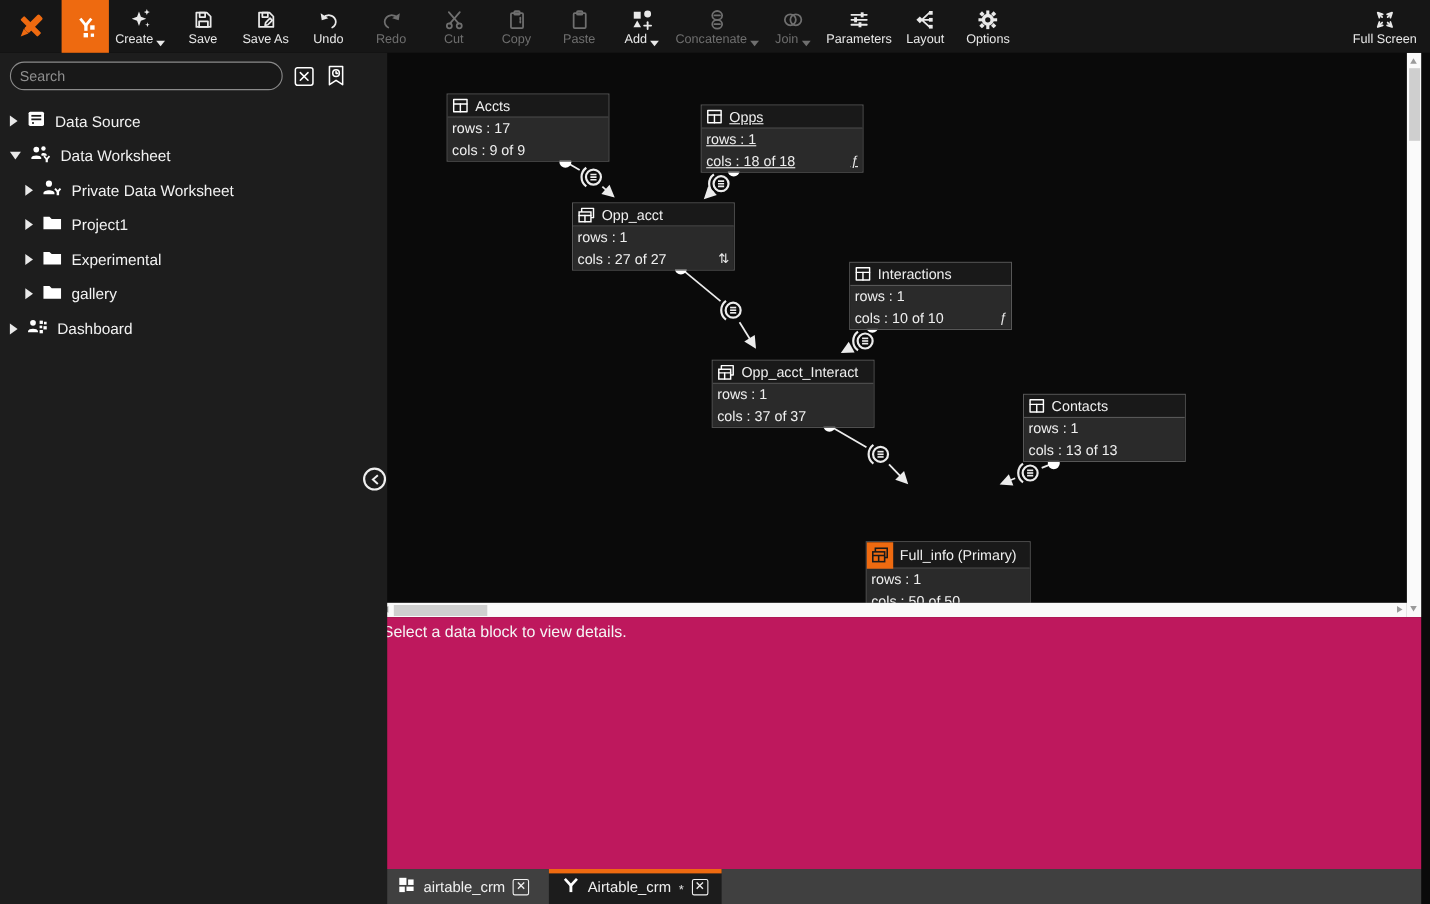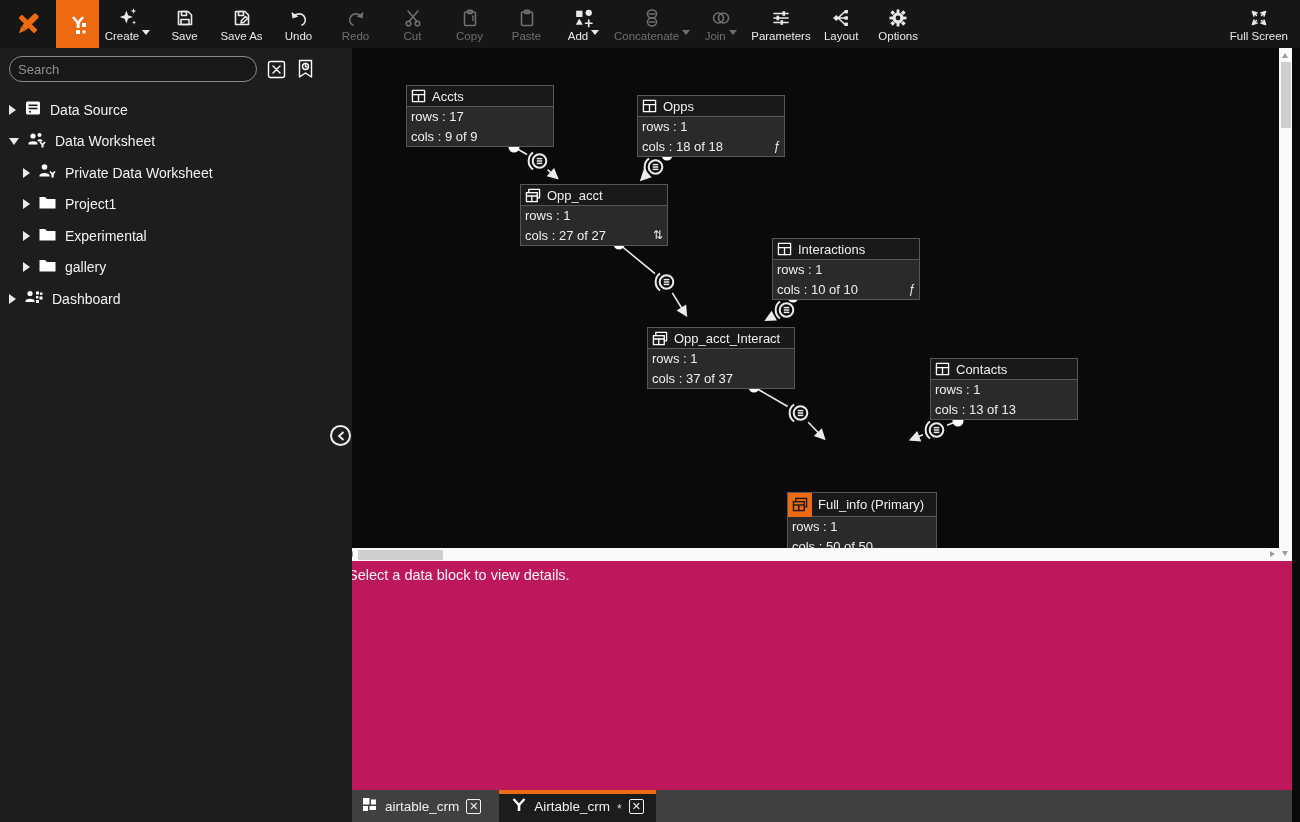--- a/index.html
+++ b/index.html
@@ -6,21 +6,21 @@
   html,body { width:1300px; height:822px; overflow:hidden; background:#0a0a0a;
               font-family:"Liberation Sans", sans-serif; }
   
   .toolbar { position:absolute; left:0; top:0; width:1300px; height:48px;
              background:#161616; display:flex; align-items:stretch; z-index:30; }
   .logo { width:56px; display:flex; align-items:center; justify-content:center; }
   .ws-btn { width:43px; background:#ee6a10; display:flex; align-items:center; justify-content:center; }
   .tbtn { min-width:57px; padding:0 2px; display:flex; flex-direction:column;
           align-items:center; justify-content:center; gap:2px; color:#e9e9e9; cursor:pointer; }
   .tbtn .ticon { height:22px; display:flex; align-items:flex-end; justify-content:center; }
-  .tbtn .tlabel { font-size:11.5px; white-space:nowrap; display:flex; align-items:flex-start; gap:3px; }
+  .tbtn .tlabel { font-size:11.5px; white-space:nowrap; display:flex; align-items:flex-end; gap:3px; }
   .tbtn.disabled { color:#6f6f6f; }
   .tbtn.disabled svg .st { stroke:#6f6f6f !important; }
   .tbtn.disabled svg .fl { fill:#6f6f6f !important; }
   .tbtn svg .st { stroke:#e9e9e9; fill:none; stroke-width:1.6; stroke-linecap:round; stroke-linejoin:round; }
   .tbtn svg .fl { fill:#e9e9e9; }
   .caret { width:0; height:0; border-left:4px solid transparent; border-right:4px solid transparent;
            border-top:5px solid currentColor; display:inline-block; }
   .tspacer { flex:1; }
   .fullscreen { margin-right:10px; }
   
@@ -483,21 +483,21 @@
         <div class="node-body">
           <div class="node-row">
               <span>rows : 17</span>
             </div>
           <div class="node-row">
               <span>cols : 9 of 9</span>
             </div>
         </div>
       </div>
 
-      <div class="node" style="left:293px; top:47px;">
+      <div class="node" style="left:293px; top:47px;text-decoration:underline;">
         <div class="node-header">
           <span class="nicon">
             <svg width="15" height="14" viewBox="0 0 16 15">
                 <rect class="wst" x="1.5" y="1.5" width="13" height="12"></rect>
                 <line class="wst" x1="1.5" y1="6" x2="14.5" y2="6"></line>
                 <line class="wst" x1="8" y1="6" x2="8" y2="13.5"></line>
               </svg>
           </span>
           <span>Opps</span>
         </div>

